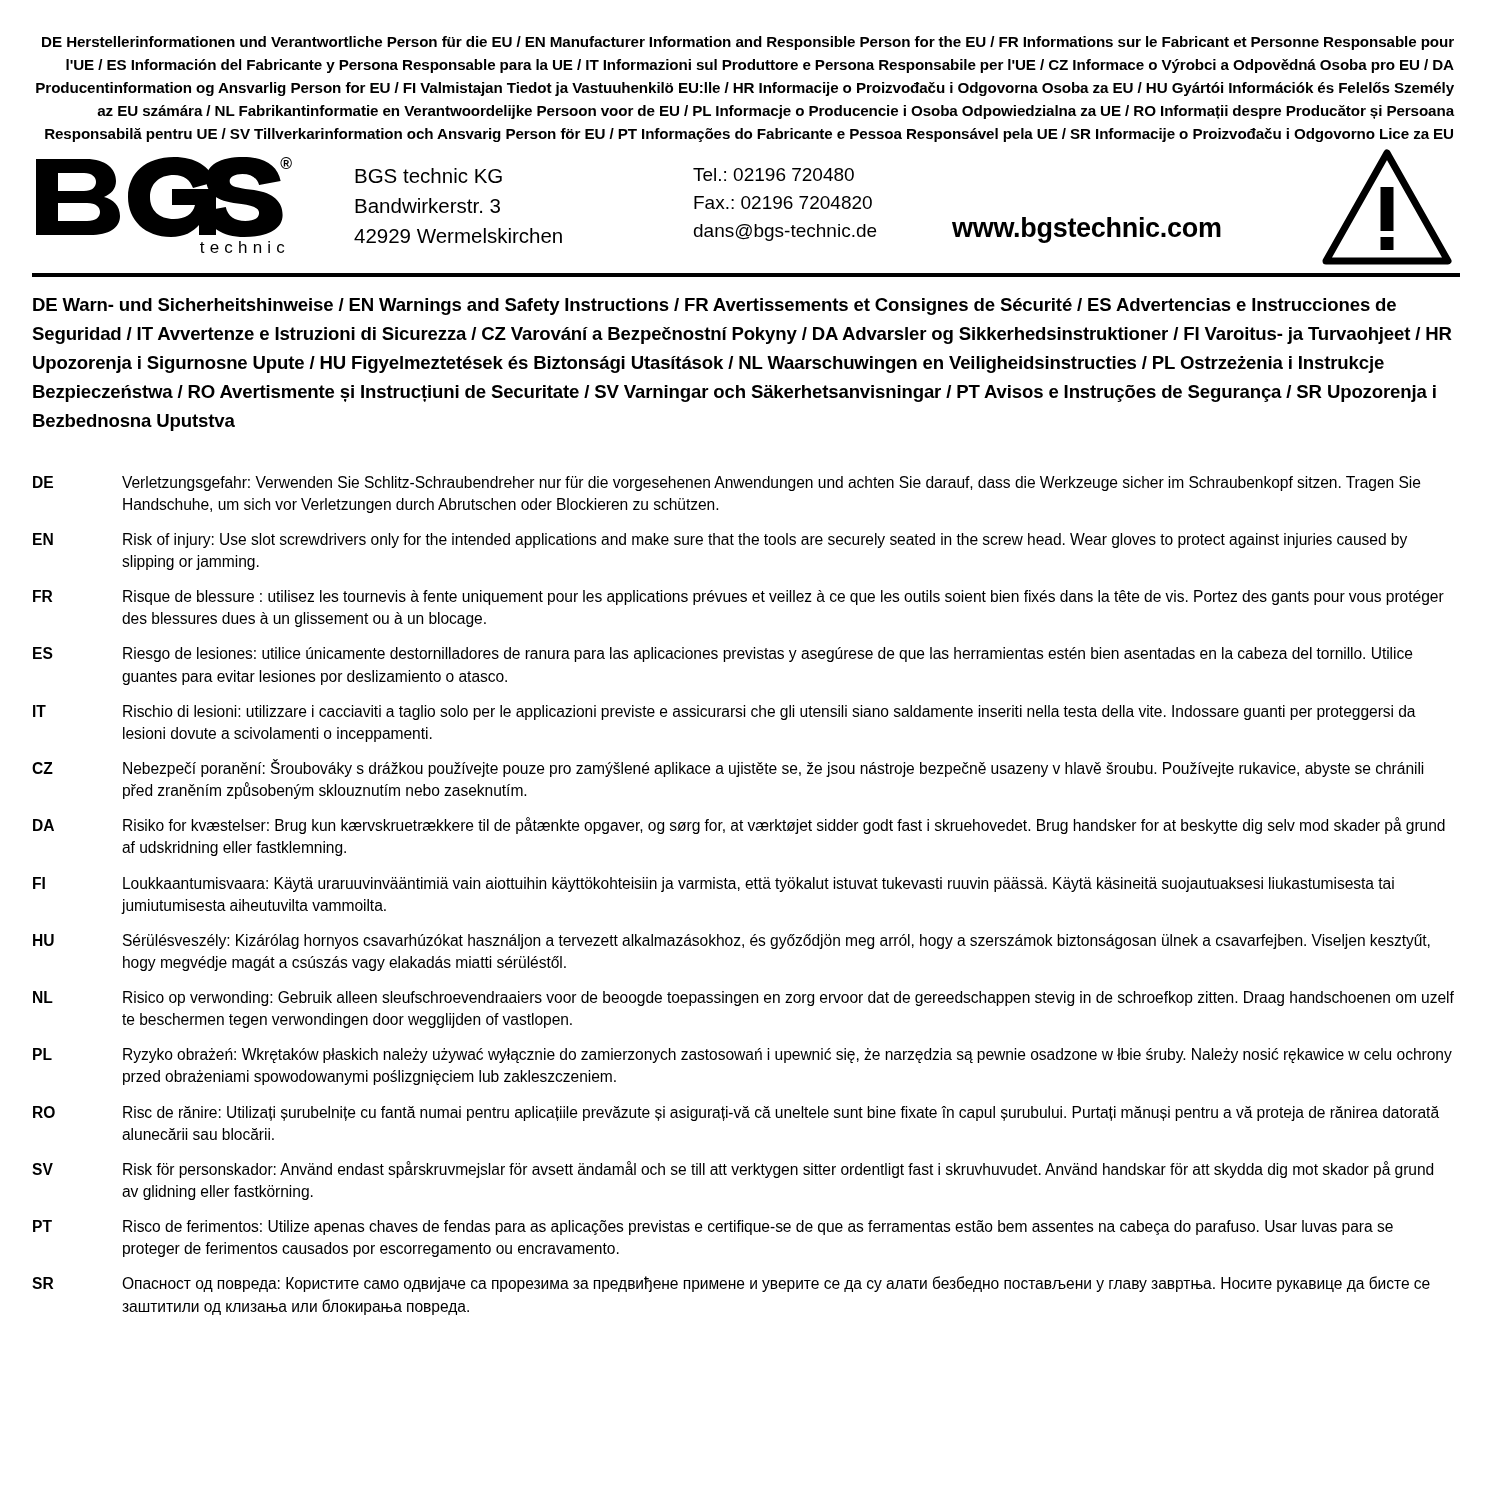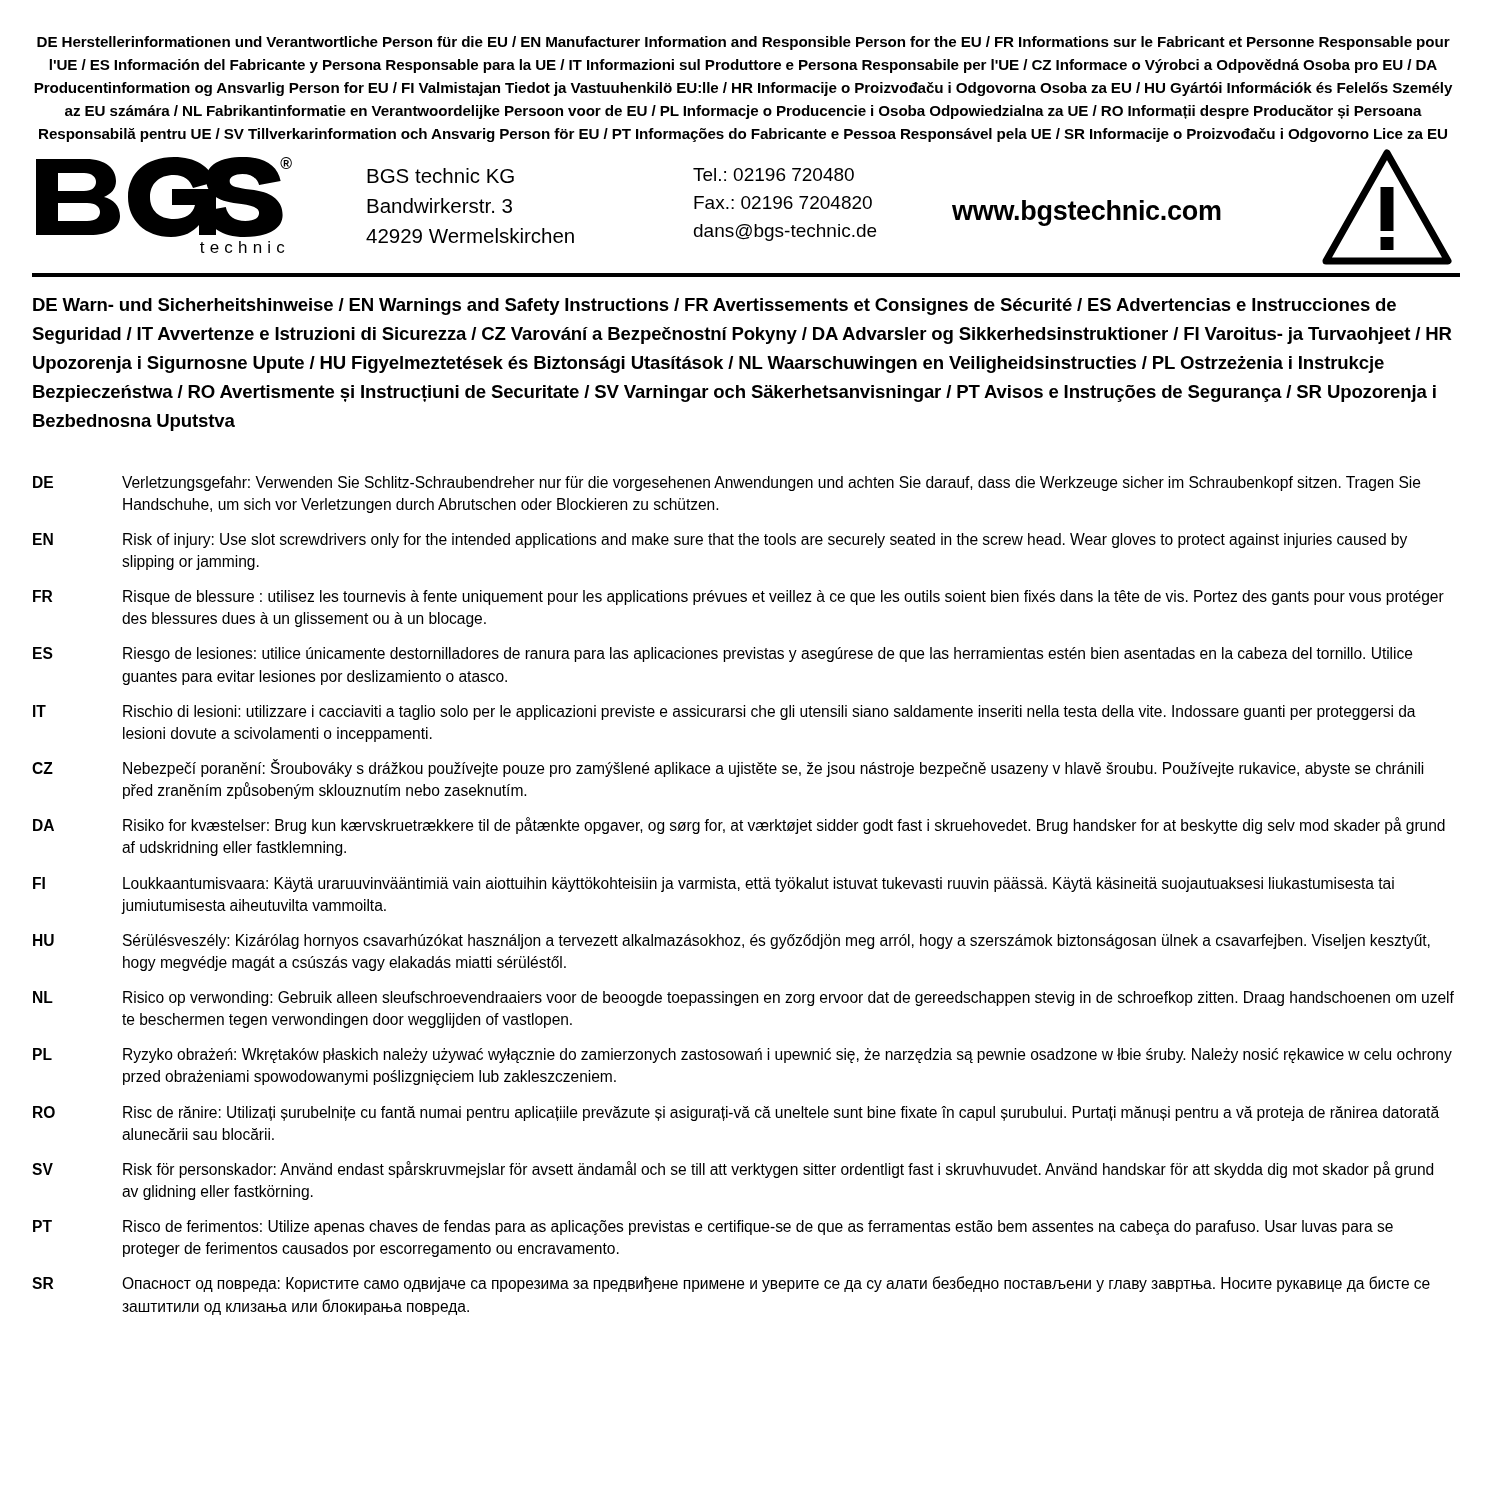--- a/index.html
+++ b/index.html
@@ -21,21 +21,21 @@
     box-sizing: border-box;
     padding: 30px 40px 0 32px;
   }
 
   
   .manufacturer-header {
     font-size: 15.2px;
     font-weight: bold;
     line-height: 1.52;
     letter-spacing: -0.1px;
-    text-align: center;
+    text-align: right;
     margin: 0 0 6px 0;
     padding-right: 6px;
   }
 
   
   .company-block {
     position: relative;
     height: 118px;
     margin-top: 8px;
   }
@@ -61,36 +61,36 @@
   .logo-sub {
     margin-top: 1px;
     font-size: 17px;
     font-weight: normal;
     letter-spacing: 5.2px;
     text-align: right;
     padding-right: 4px;
   }
   .addr {
     position: absolute;
-    left: 334px;
+    left: 322px;
     top: 8px;
     font-size: 20.5px;
     line-height: 1.46;
   }
   .contact {
     position: absolute;
     left: 661px;
     top: 8px;
     font-size: 19px;
     line-height: 1.46;
   }
   .website {
     position: absolute;
     left: 920px;
-    top: 43px;
+    top: 60px;
     font-size: 27px;
     font-weight: bold;
     letter-spacing: -0.3px;
   }
   .warn-triangle {
     position: absolute;
     right: 8px;
     top: -4px;
     width: 130px;
     height: 118px;

